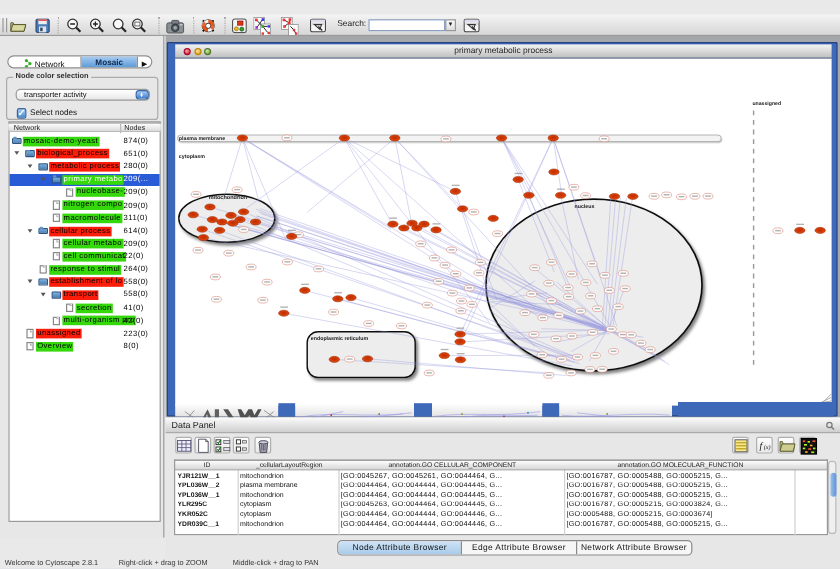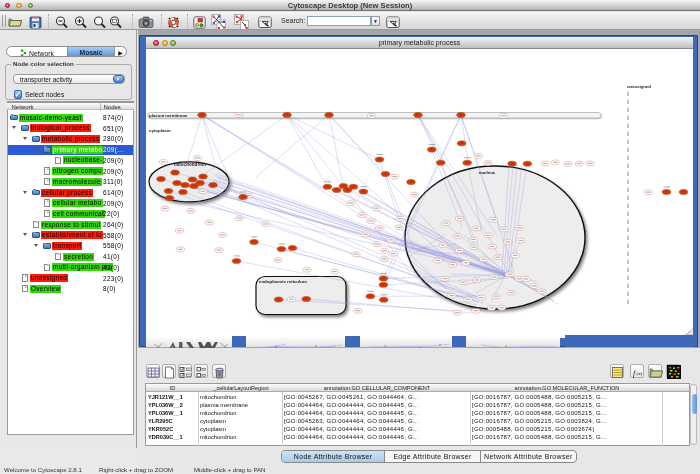--- a/index.html
+++ b/index.html
@@ -58,26 +58,20 @@
 .vline{position:absolute;top:383px;height:63px;border-left:1px solid #d0d0d0}
 #dscroll{left:690px;top:384px;width:7px;height:61px;background:#f0f0f0;border:1px solid #bbb;border-radius:3px}
 #dthumb{position:absolute;left:0.5px;top:9px;width:5px;height:20px;border-radius:2.5px;background:linear-gradient(90deg,#9cc0ec,#5b93d8)}
 
 .btabs{left:281px;top:450px;width:296px;height:13px;display:flex;border:1px solid #8a8a8a;border-radius:4px;overflow:hidden;background:#f6f6f6}
 .bt{font-size:7px;letter-spacing:0.3px;color:#111;text-align:center;padding-top:2.2px;height:100%}
 
 #status{left:0;top:463px;width:700px;height:11px;font-size:6.1px;color:#333}
 </style></head><body>
 <div id="page">
-<div class="abs" id="titlebar">
-      <div class="tl" style="left:4.6px;background:radial-gradient(circle at 35% 30%,#f6a49e,#dd4438 70%);border:0.5px solid #a03"></div>
-      <div class="tl" style="left:16.2px;background:radial-gradient(circle at 35% 30%,#fde3a0,#f0ad35 70%);border:0.5px solid #b80"></div>
-      <div class="tl" style="left:27.8px;background:radial-gradient(circle at 35% 30%,#cdeba2,#83b93e 70%);border:0.5px solid #573"></div>
-      <div class="t">Cytoscape Desktop (New Session)</div>
-    </div>
     <div class="abs" id="toolbar">
       <div style="position:absolute;left:2px;top:3px;height:12px;border-left:1px solid #999;width:1px"></div>
       <div style="position:absolute;left:4.5px;top:3px;height:12px;border-left:1px solid #999;width:1px"></div>
       <div class="sep" style="left:48px"></div>
       <div class="sep" style="left:131.7px"></div>
       <div class="sep" style="left:161px"></div>
       <div class="sep" style="left:187.2px"></div>
       <div class="ticon" style="left:8px;top:2.5px;width:14px;height:14px"><svg width="14" height="14" viewBox="0 0 14 14">
           <path d="M1 4.5 L1 11 L12 11 L13.5 5.5 L3.5 5.5 L3 4 L1 4 Z" fill="#c9c98f" stroke="#55552a" stroke-width="0.8"></path>
           <path d="M1 11 L2.5 5.5 L13.5 5.5 L12 11 Z" fill="#d8d8a0" stroke="#55552a" stroke-width="0.8"></path>
@@ -679,20 +673,24 @@
           <circle cx="80" cy="4" r="0.8" fill="#399"></circle>
         </svg></div>
       <div class="bluesq" style="left:314px;width:14px"></div>
       <div class="sliver" style="left:328px;width:94px"><svg width="94" height="10" viewBox="0 0 94 10">
           <path d="M2 6 C30 9 60 3 92 6 M15 4 L50 8" stroke="#99e" stroke-width="0.5" fill="none"></path>
           <circle cx="40" cy="5" r="0.8" fill="#893"></circle>
         </svg></div>
       <div class="bluesq" style="left:427px;width:130px;top:305px;height:12px"></div>
     </div>
     <div class="abs" id="dpanel"></div>
+    <div class="abs" id="dphead">Data Panel<svg style="position:absolute;right:4px;top:2.5px" width="8" height="8" viewBox="0 0 8 8">
+        <circle cx="3.2" cy="3.2" r="2.2" fill="none" stroke="#777" stroke-width="1"></circle>
+        <line x1="4.8" y1="4.8" x2="7" y2="7" stroke="#777" stroke-width="1.2"></line>
+      </svg></div>
     <div class="dicon" style="left:146px"><svg width="13" height="13" viewBox="0 0 13 13">
         <rect x="1" y="2" width="11" height="9" fill="#eef" stroke="#446" stroke-width="0.7"></rect>
         <line x1="1" y1="5" x2="12" y2="5" stroke="#446" stroke-width="0.6"></line>
         <line x1="1" y1="8" x2="12" y2="8" stroke="#446" stroke-width="0.6"></line>
         <line x1="4.5" y1="2" x2="4.5" y2="11" stroke="#446" stroke-width="0.6"></line>
         <line x1="8" y1="2" x2="8" y2="11" stroke="#446" stroke-width="0.6"></line>
       </svg></div>
     <div class="dicon" style="left:162px"><svg width="13" height="13" viewBox="0 0 13 13">
         <path d="M2.5 1 L8.5 1 L10.5 3 L10.5 12 L2.5 12 Z" fill="#fff" stroke="#556" stroke-width="0.8"></path>
         <path d="M8.5 1 L8.5 3 L10.5 3" fill="none" stroke="#556" stroke-width="0.8"></path>

